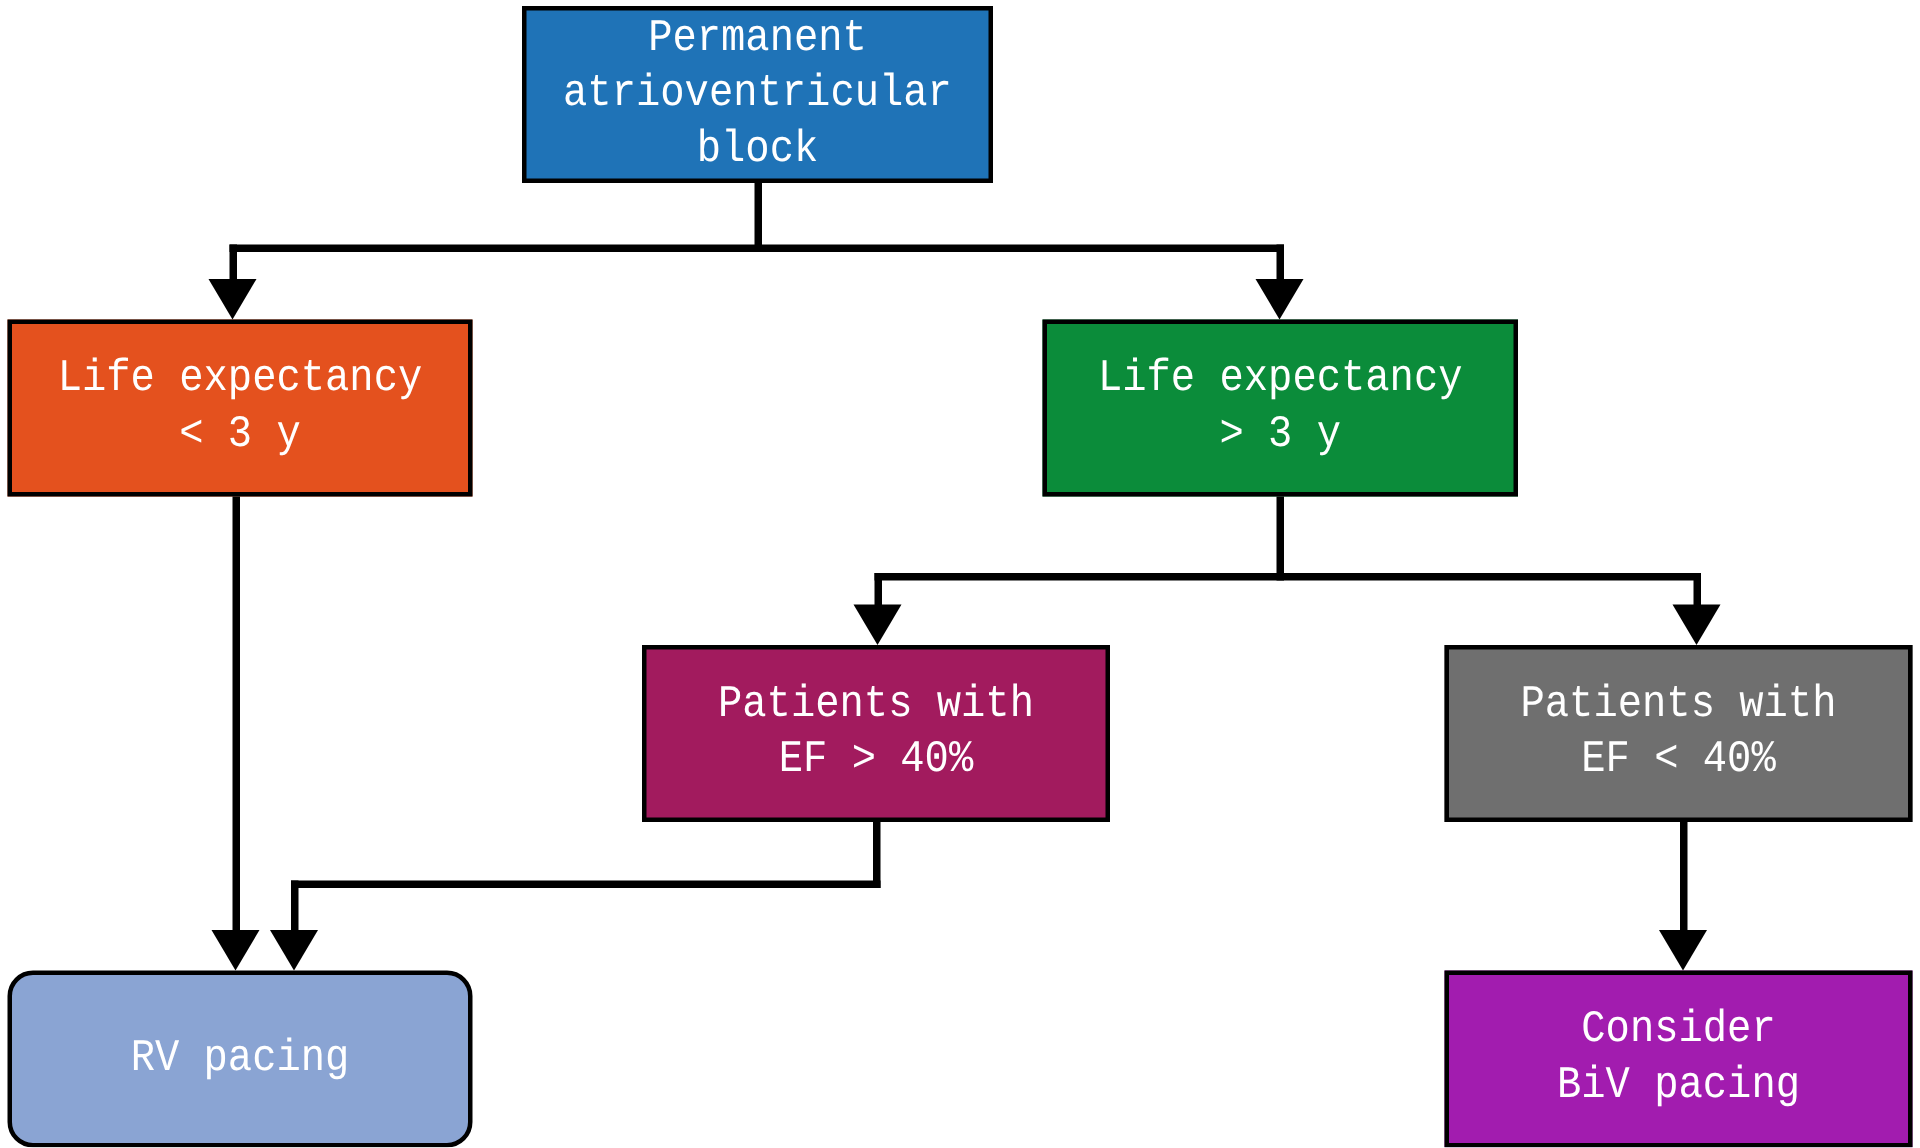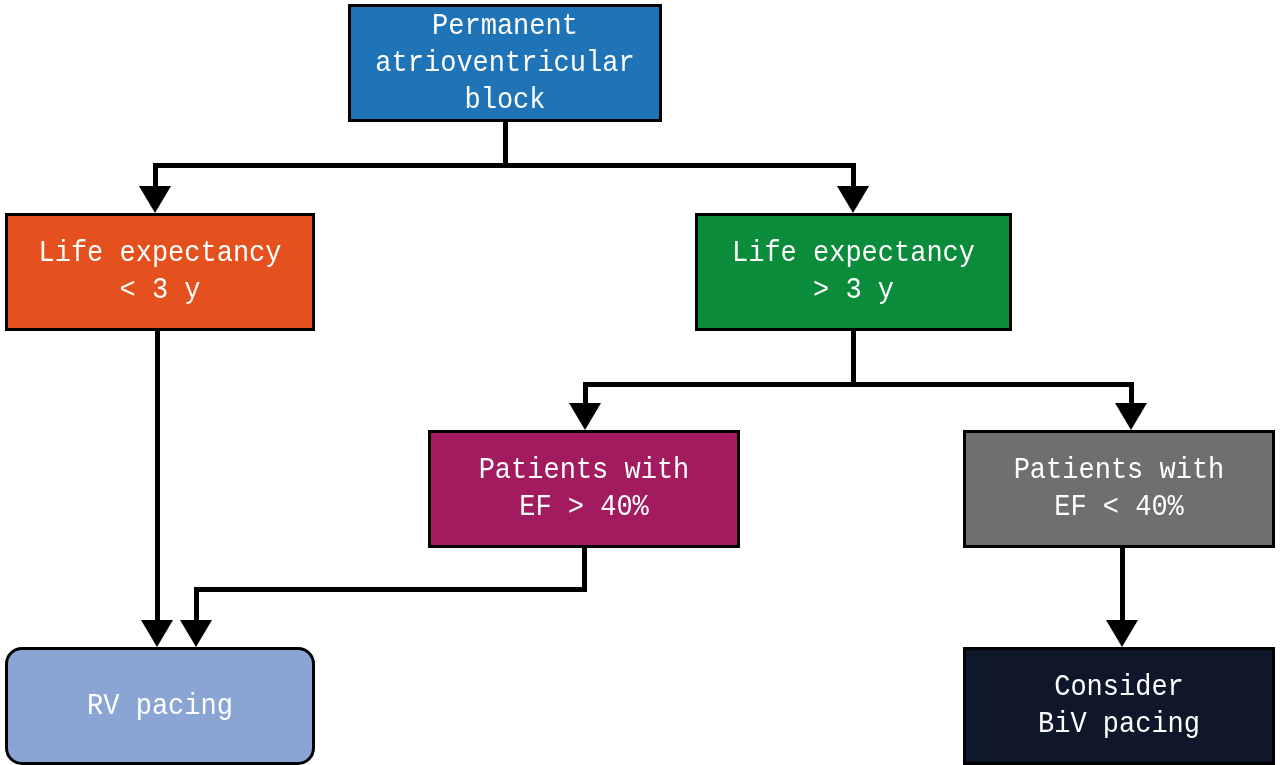--- a/index.html
+++ b/index.html
@@ -72,21 +72,21 @@
 
   <div class="node" id="n-ef-under" style="background: rgb(111, 111, 111);">
     <div class="label">Patients with
 EF &lt; 40%</div>
   </div>
 
   <div class="node" id="n-rv" style="background: rgb(138, 164, 211); border-radius: 17px;">
     <div class="label">RV pacing</div>
   </div>
 
-  <div class="node" id="n-biv" style="background: #0f172a;">
+  <div class="node" id="n-biv" style="background: #a21caf;">
     <div class="label">Consider
 BiV pacing</div>
   </div>
 
   <div class="line" style="left:503px;top:122px;width:5px;height:46px;"></div>
   <div class="line" style="left:153px;top:163px;width:703px;height:5px;"></div>
   <div class="line" style="left:153px;top:163px;width:5px;height:28px;"></div>
   <div class="arrow" style="left:139px;top:186px;"></div>
   <div class="line" style="left:851px;top:163px;width:5px;height:28px;"></div>
   <div class="arrow" style="left:837px;top:186px;"></div>

